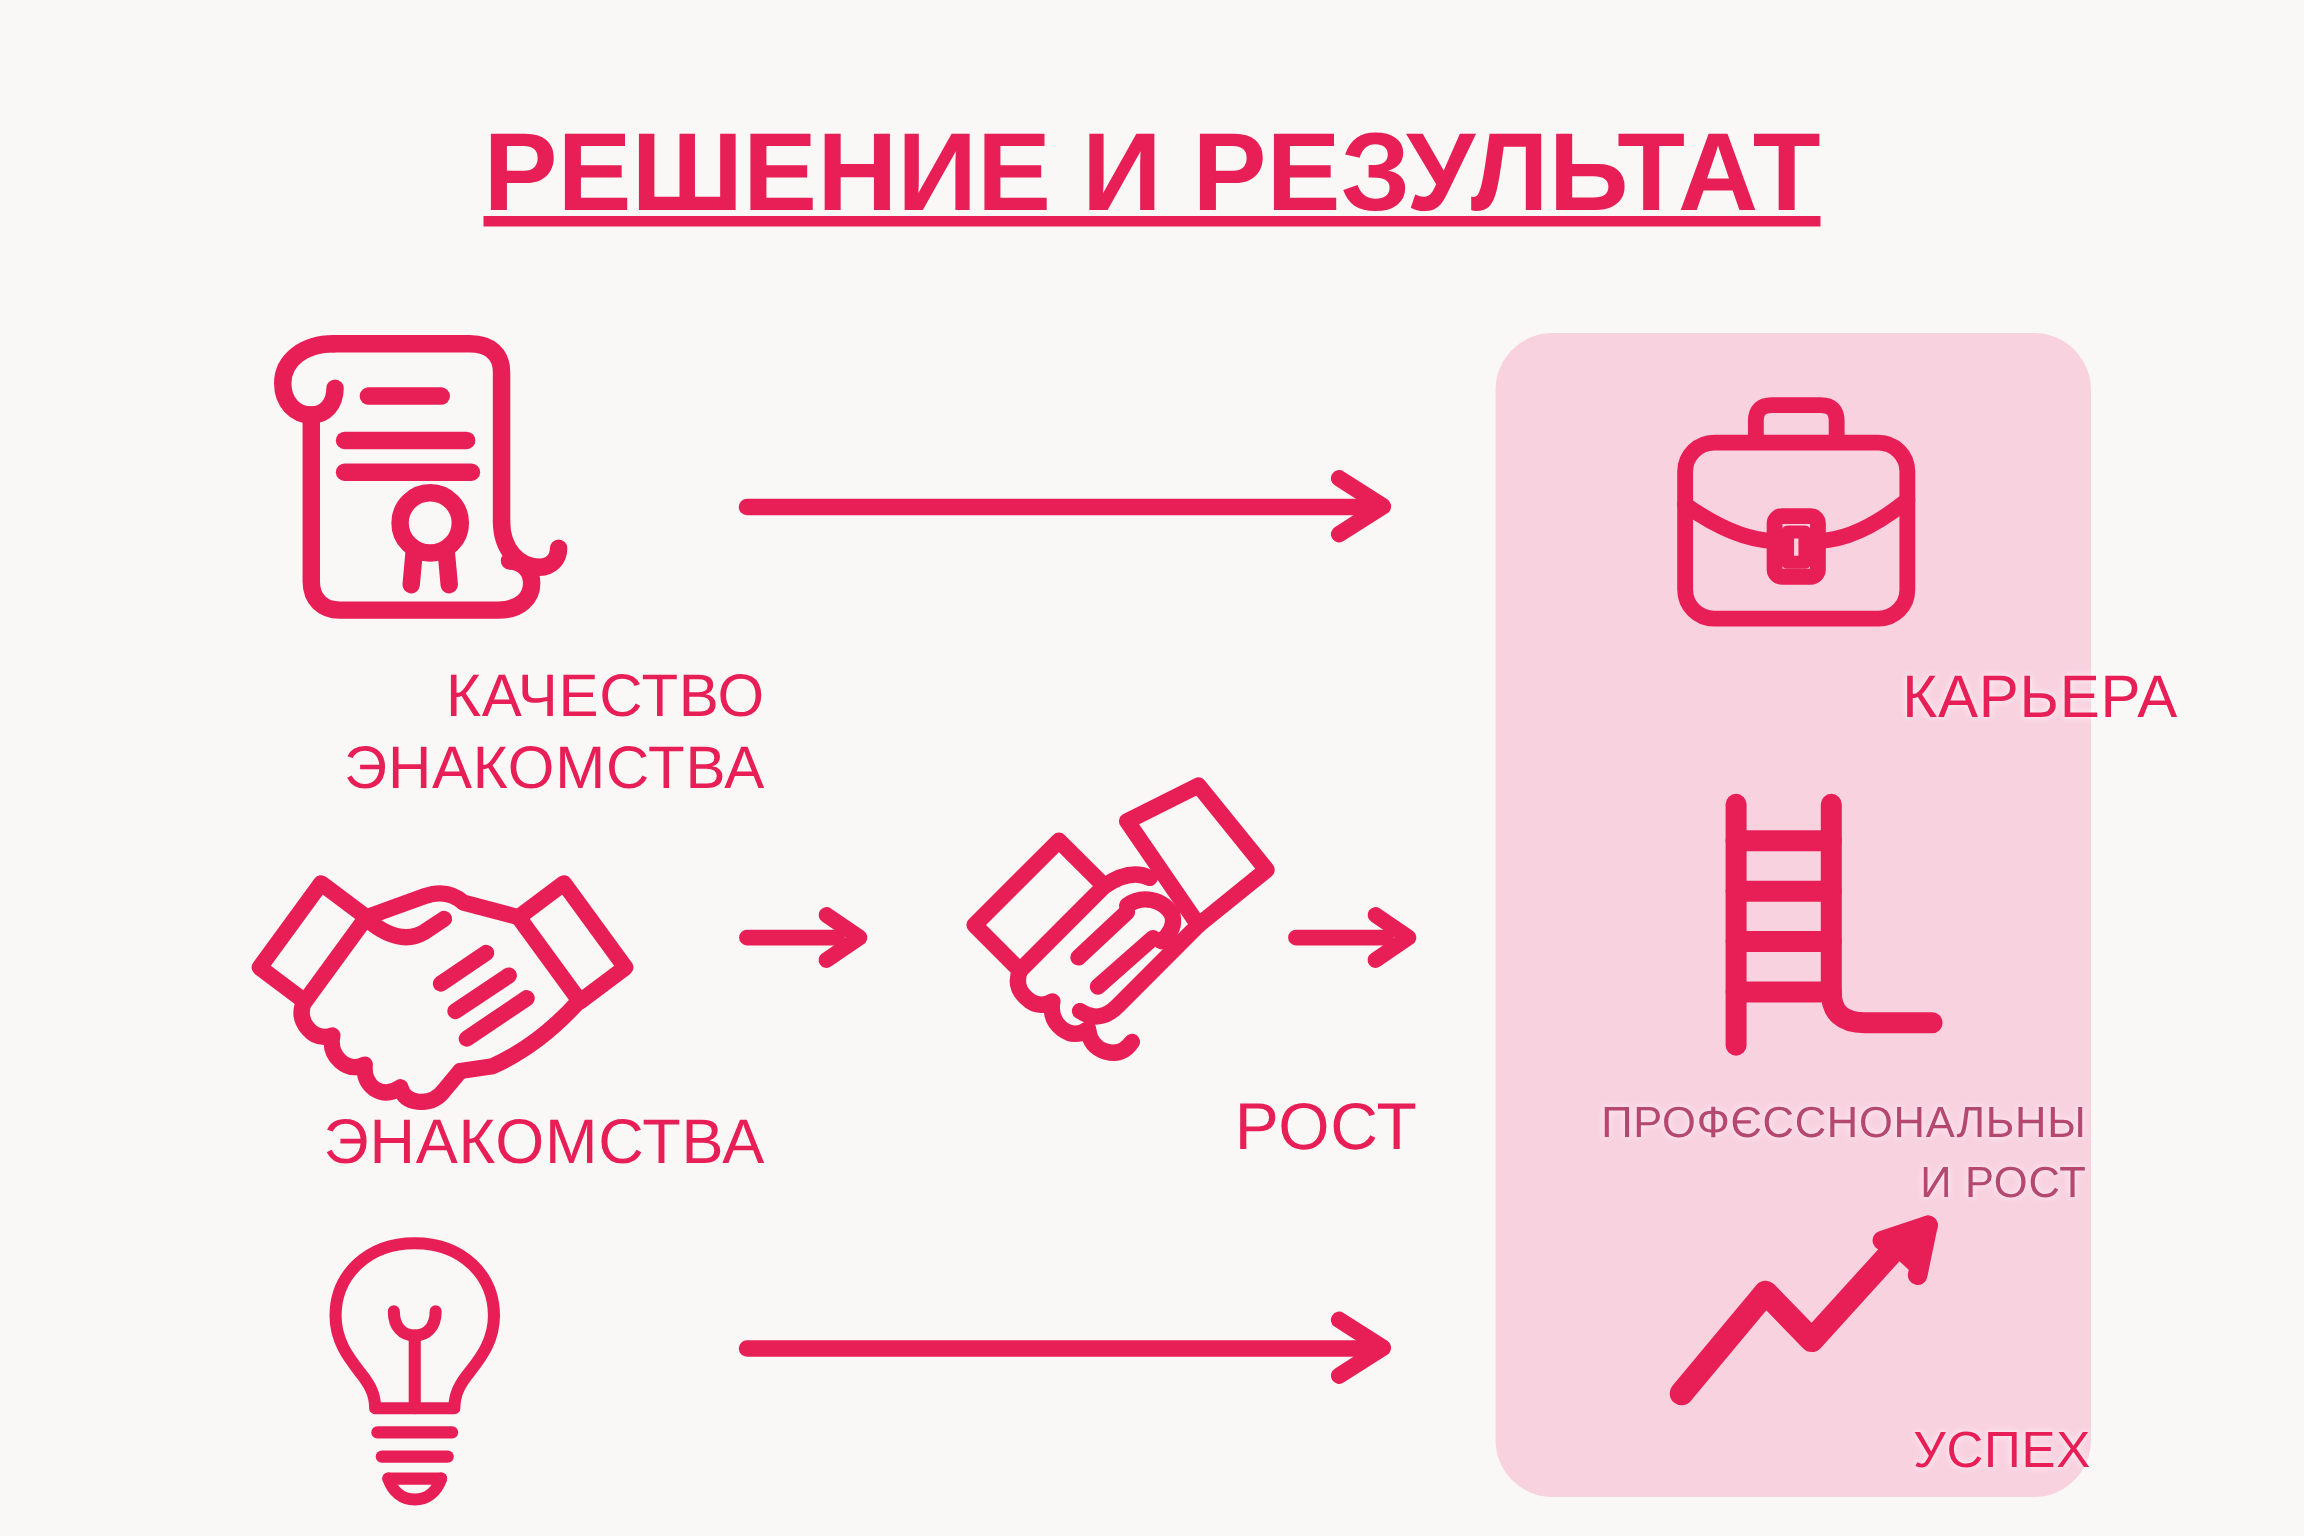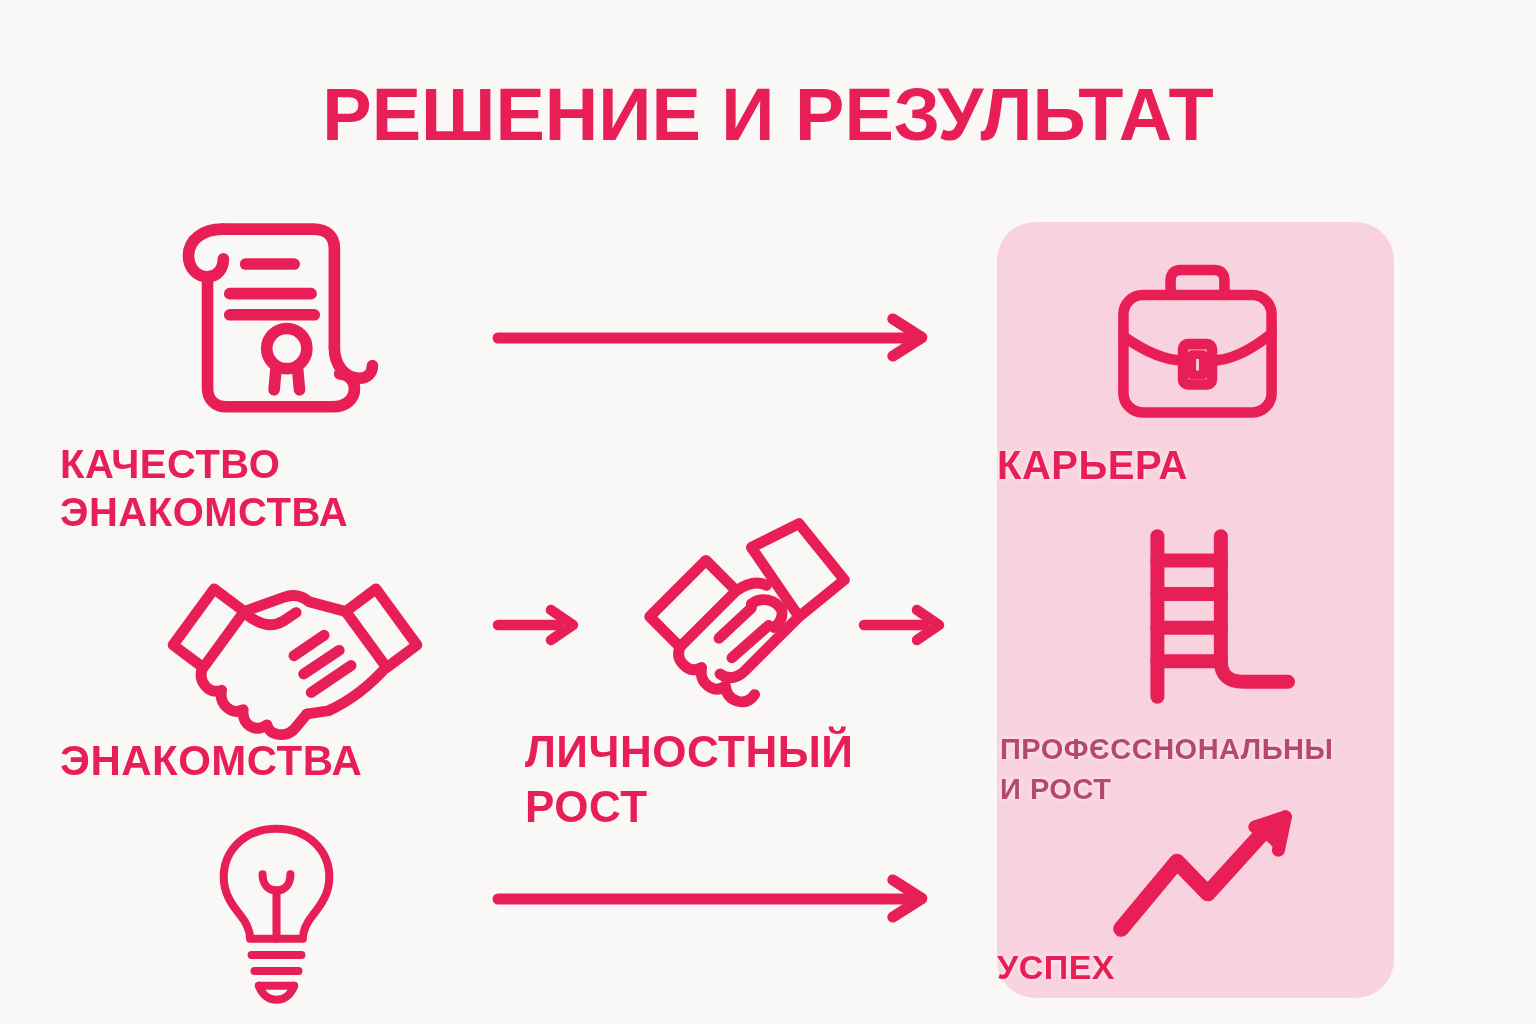--- a/index.html
+++ b/index.html
@@ -1,30 +1,30 @@
 <!DOCTYPE html>
 <html style="--accent: #e81f56; --muted-label: #b5486f; --panel-bg: #f9d2e0; --page-bg: #faf8f7;"><head>
 <meta charset="utf-8">
 <style>
   html,body{margin:0;padding:0;}
   body{font-family:"Liberation Sans","DejaVu Sans",sans-serif;background:#faf8f7;}
   #stage{position:relative;width:1536px;height:1024px;background:var(--page-bg,#faf8f7);overflow:hidden;}
 
   .title{position:absolute;top:72px;left:0;width:100%;text-align:center;
-         font-size:74px;font-weight:700;letter-spacing:0px;color:var(--accent,#e81f56);}
+         font-size:74px;font-weight:700;letter-spacing:0px;color:var(--accent,#e81f56);text-decoration:underline;}
 
   .panel{position:absolute;left:997px;top:222px;width:397px;height:776px;
          background:var(--panel-bg,#f9d2e0);border-radius:38px;}
 
   .icon{position:absolute;}
   .icon svg{width:100%;height:100%;display:block;}
   .stroke{fill:none;stroke:var(--accent,#e81f56);stroke-linecap:round;stroke-linejoin:round;}
   .fill{fill:var(--accent,#e81f56);stroke:none;}
 
-  .label{position:absolute;text-align:left;font-weight:700;color:var(--accent,#e81f56);letter-spacing:.5px;}
+  .label{position:absolute;text-align:right;font-weight:400;color:var(--accent,#e81f56);letter-spacing:.5px;}
   .label .line{display:block;}
   .lbl-education{left:60px;width:450px;top:440px;font-size:40px;line-height:48px;}
   .lbl-znakomstva{left:60px;width:450px;top:736px;font-size:42px;line-height:50px;}
   .lbl-lichnostny{left:525px;width:420px;top:724px;font-size:44px;line-height:55px;}
   .lbl-career{left:997px;width:455px;top:441px;font-size:40px;line-height:48px;text-shadow:0 0 5px rgba(255,255,255,.85);}
   .lbl-prof{left:1000px;width:391px;top:729px;font-size:29px;line-height:40px;
             color:var(--muted-label,#b5486f);text-shadow:0 0 5px rgba(255,255,255,.7);}
   .lbl-success{left:997px;width:397px;top:942px;font-size:34px;line-height:50px;text-shadow:0 0 5px rgba(255,255,255,.85);}
 </style>
 </head>
@@ -124,21 +124,20 @@
       <path class="stroke" stroke-width="7.5" d="M27 20 H61"></path>
       <path class="stroke" stroke-width="7.5" d="M27 38 H61"></path>
       <path class="stroke" stroke-width="7.5" d="M27 56 H61"></path>
       <path class="stroke" stroke-width="7.5" d="M27 74 H61"></path>
     </svg>
   </div>
 
   <div class="label lbl-znakomstva">ЭНАКОМСТВА</div>
 
   <div class="label lbl-lichnostny">
-    <span class="line">ЛИЧНОСТНЫЙ</span>
     <span class="line">РОСТ</span>
   </div>
 
   <div class="label lbl-prof">
     <span class="line">ПРОФЄССНОНАЛЬНЫ</span>
     <span class="line">И РОСТ</span>
   </div>
 
   <div class="icon" style="left:203px;top:820px;width:147px;height:198px;">
     <svg viewBox="0 0 100 135">

